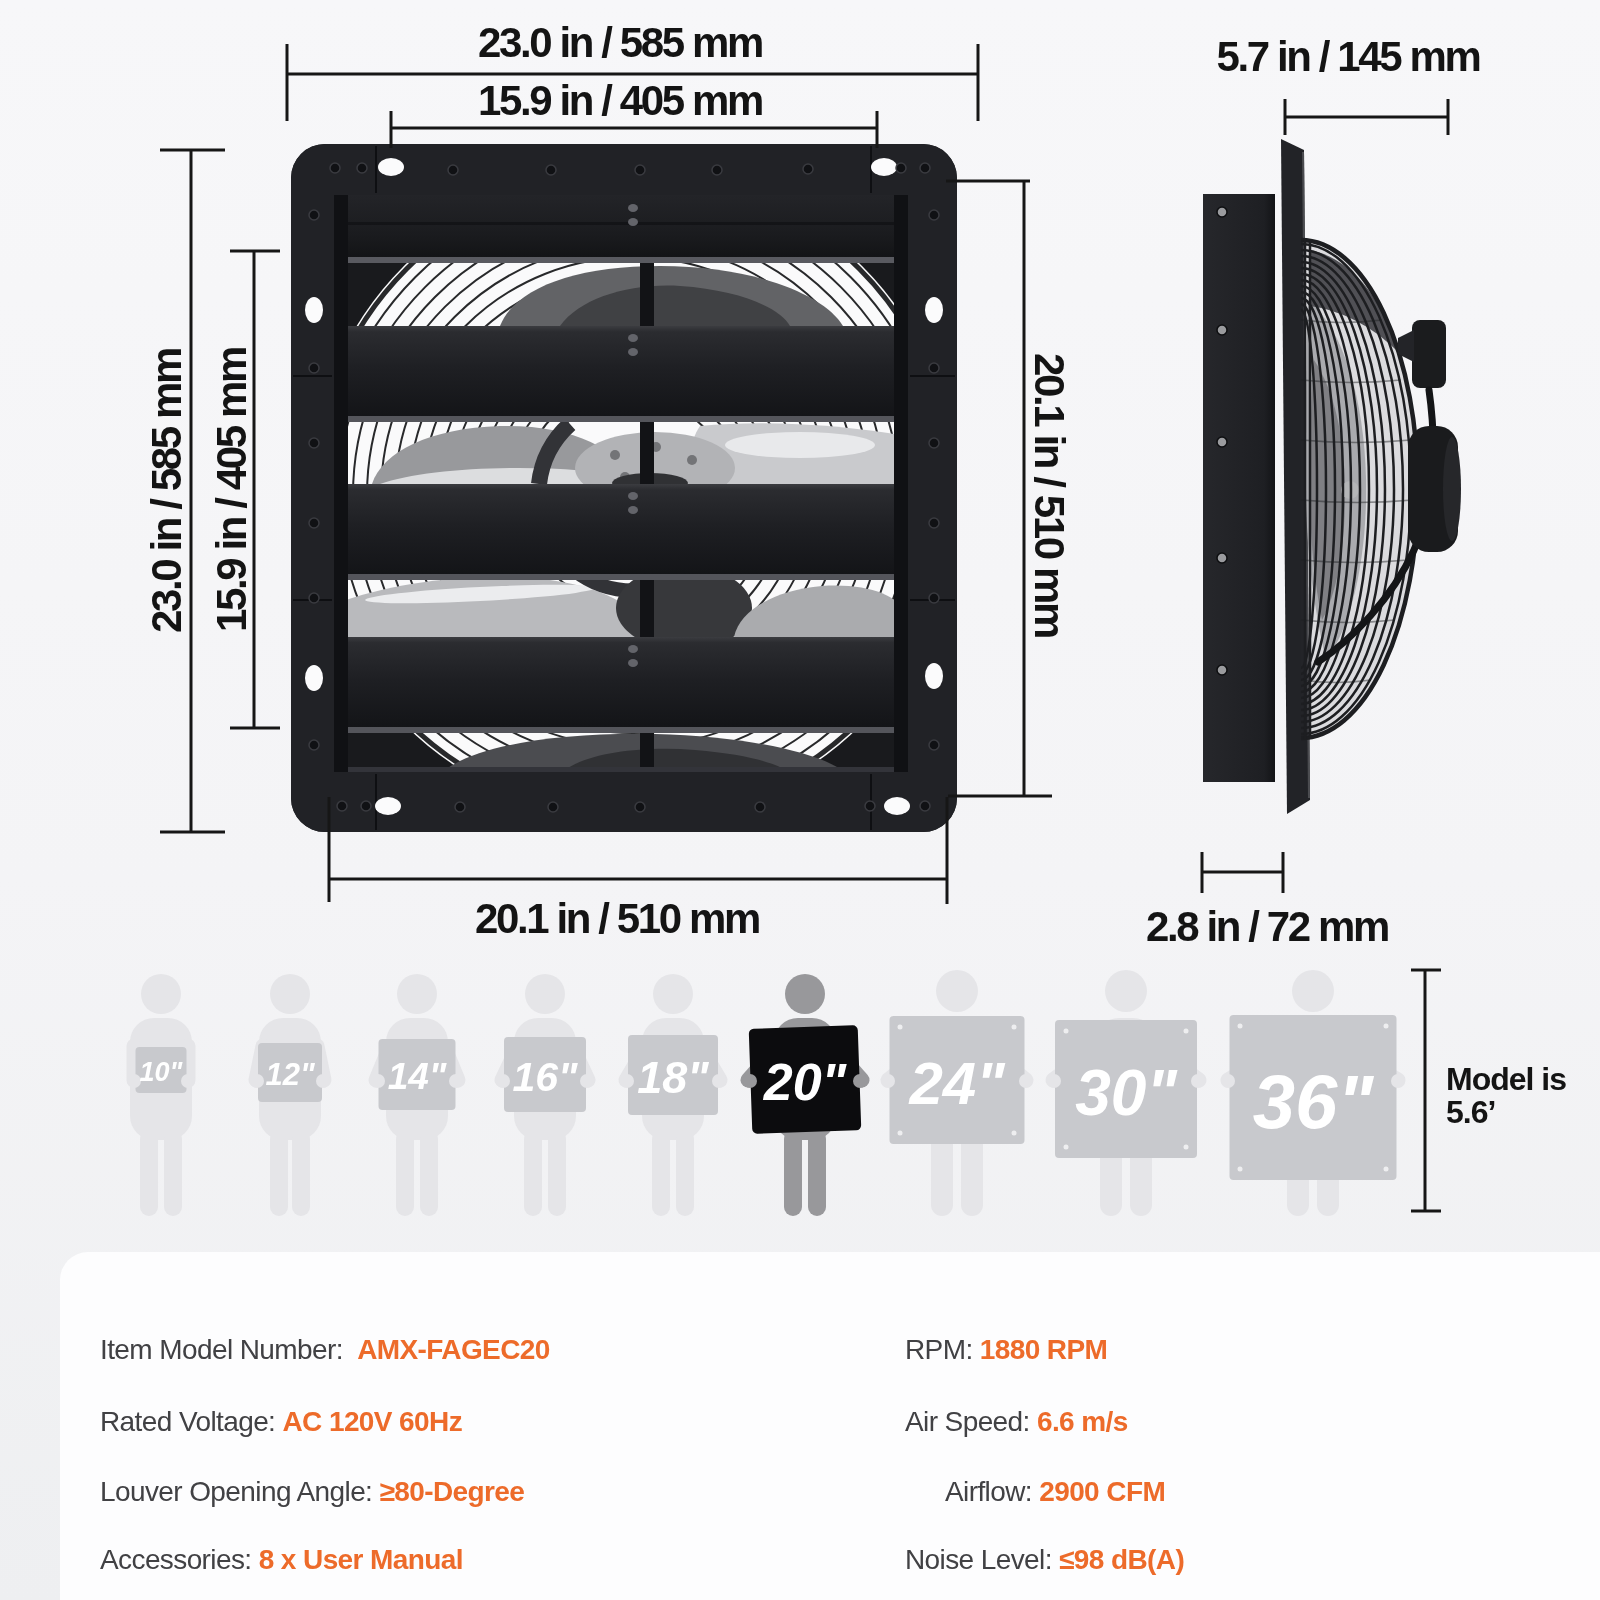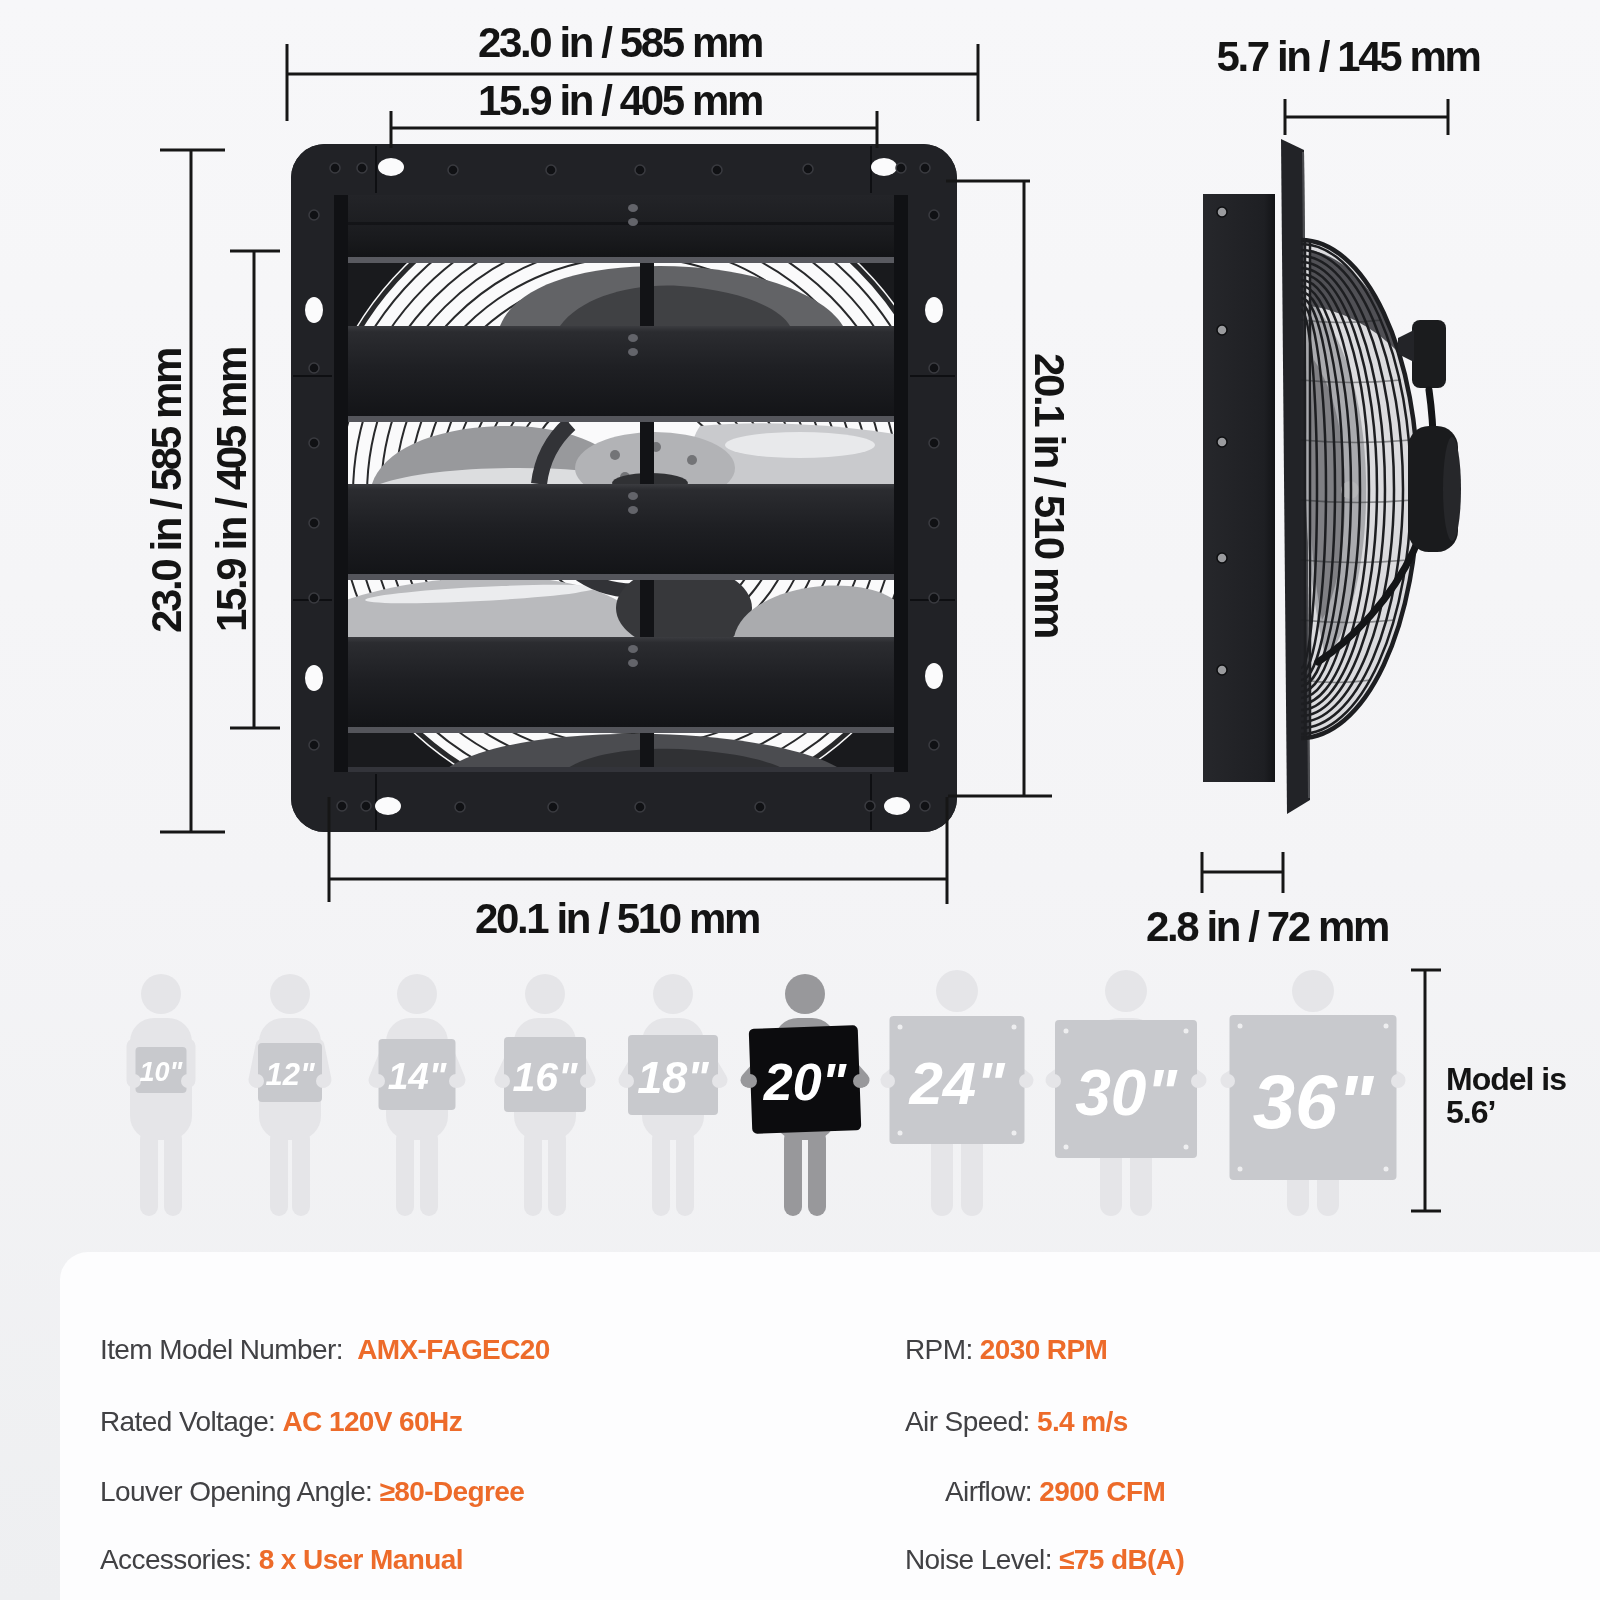--- a/index.html
+++ b/index.html
@@ -400,16 +400,16 @@
         <circle cx="1386" cy="1169" r="2.5"></circle>
       </g>
   <text x="1313" y="1128" text-anchor="middle" font-size="76" font-weight="bold" font-style="italic" fill="#fff">36"</text>
 </g>
 </svg>
 <div id="panel"></div>
 <div class="row" style="left:100px;top:1334px;">Item Model Number:&nbsp; <b>AMX-FAGEC20</b></div>
 <div class="row" style="left:100px;top:1406px;">Rated Voltage: <b>AC 120V 60Hz</b></div>
 <div class="row" style="left:100px;top:1476px;">Louver Opening Angle: <b>≥80-Degree</b></div>
 <div class="row" style="left:100px;top:1544px;">Accessories: <b>8 x User Manual</b></div>
-<div class="row" style="left:905px;top:1334px;">RPM: <b>2030 RPM</b></div>
-<div class="row" style="left:905px;top:1406px;">Air Speed: <b>5.4 m/s</b></div>
+<div class="row" style="left:905px;top:1334px;">RPM: <b>1880 RPM</b></div>
+<div class="row" style="left:905px;top:1406px;">Air Speed: <b>6.6 m/s</b></div>
 <div class="row" style="left:945px;top:1476px;">Airflow: <b>2900 CFM</b></div>
-<div class="row" style="left:905px;top:1544px;">Noise Level: <b>≤75 dB(A)</b></div>
+<div class="row" style="left:905px;top:1544px;">Noise Level: <b>≤98 dB(A)</b></div>
 
 </body></html>

